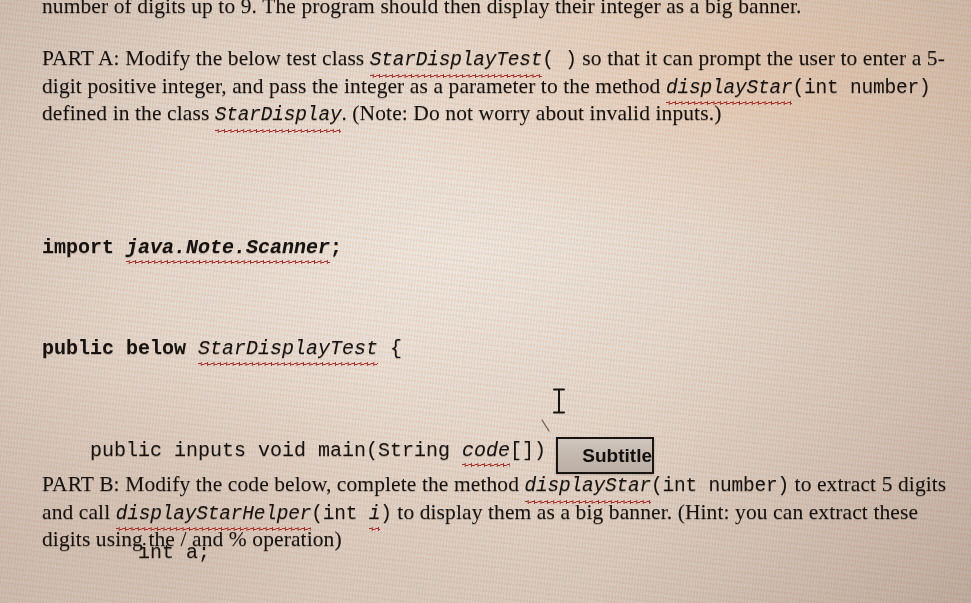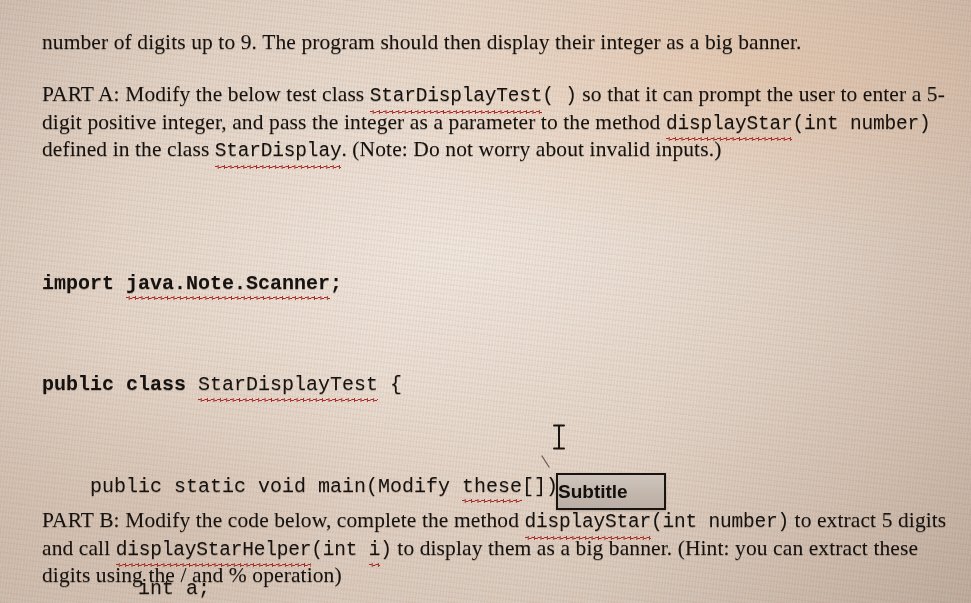--- a/index.html
+++ b/index.html
@@ -62,21 +62,20 @@
     background:
       radial-gradient(ellipse 60% 40% at 78% 12%, rgba(238,168,110,0.20), rgba(238,168,110,0) 70%),
       radial-gradient(ellipse 55% 45% at 16% 88%, rgba(170,140,120,0.18), rgba(170,140,120,0) 70%);
     pointer-events: none;
   }
 
   #content {
     position: absolute;
     inset: 0;
     z-index: 4;
-    margin-top: 36px;
   }
 
   
   .para {
     position: absolute;
     font-size: 21.5px;
     line-height: 25.5px;
     letter-spacing: 0.1px;
     text-shadow: 0 1px 0.6px rgba(70,52,42,0.30);
   }
@@ -86,20 +85,21 @@
   .mono {
     font-family: "Liberation Mono", "DejaVu Sans Mono", monospace;
     font-size: 19.5px;
     letter-spacing: -0.2px;
   }
 
   
   .sq {
     position: relative;
     display: inline-block;
+    font-style: italic;
   }
   .sq::after {
     content: "";
     position: absolute;
     left: 0;
     right: 0;
     bottom: -4px;
     height: 4px;
     background-image:
       radial-gradient(circle at 1.6px 3.4px, transparent 1.5px, #a51f1c 1.6px, #a51f1c 2.4px, transparent 2.5px),
@@ -146,28 +146,28 @@
     width: 16px;
     height: 28px;
     z-index: 6;
   }
 
   
   #subtitle-btn {
     position: absolute;
     left: 556px;
     top: 437px;
-    width: 110px;
+    width: 98px;
     height: 37px;
     box-sizing: border-box;
     border: 2.5px solid #181412;
     background: linear-gradient(180deg, #cfc5bc 0%, #c3b7ad 55%, #bcafa5 100%);
     display: flex;
     align-items: center;
-    justify-content: flex-start;
+    justify-content: flex-end;
     font-family: "Liberation Sans", "DejaVu Sans", sans-serif;
     font-weight: bold;
     font-size: 19px;
     color: #120f0d;
     z-index: 6;
     box-shadow: 0 1px 2px rgba(60,45,35,0.25);
   }
 
   
   #stray-mark {
@@ -202,23 +202,23 @@
       <span>number of digits up to 9. The program should then display their integer as a big banner.</span>
     </div>
 
     <div class="para" id="part-a">
       <span class="b">PART A:</span><span> Modify the below test class </span><span class="mono sq">StarDisplayTest</span><span class="mono">( )</span><span> so that it can prompt the user to enter a 5-digit positive integer, and pass the integer as a parameter to the method </span><span class="mono sq">displayStar</span><span class="mono">(int number)</span><span> defined in the class </span><span class="mono sq">StarDisplay</span><span>. (Note: Do not worry about invalid inputs.)</span>
     </div>
 
     <div id="code-block">
       <span class="cl"><span class="kw">import </span><span class="kw sq">java.Note.Scanner</span><span class="kw">;</span></span>
 
-      <span class="cl"><span class="kw">public class </span><span class="sq">StarDisplayTest</span><span> {</span></span>
-
-      <span class="cl"><span>    public static void main(Modify </span><span class="sq">these</span><span>[]) {</span></span>
+      <span class="cl"><span class="kw">public below </span><span class="sq">StarDisplayTest</span><span> {</span></span>
+
+      <span class="cl"><span>    public inputs void main(String </span><span class="sq">code</span><span>[]) {</span></span>
 
       <span class="cl">        int a;</span>
 
       
 
       
 
       
       
 

